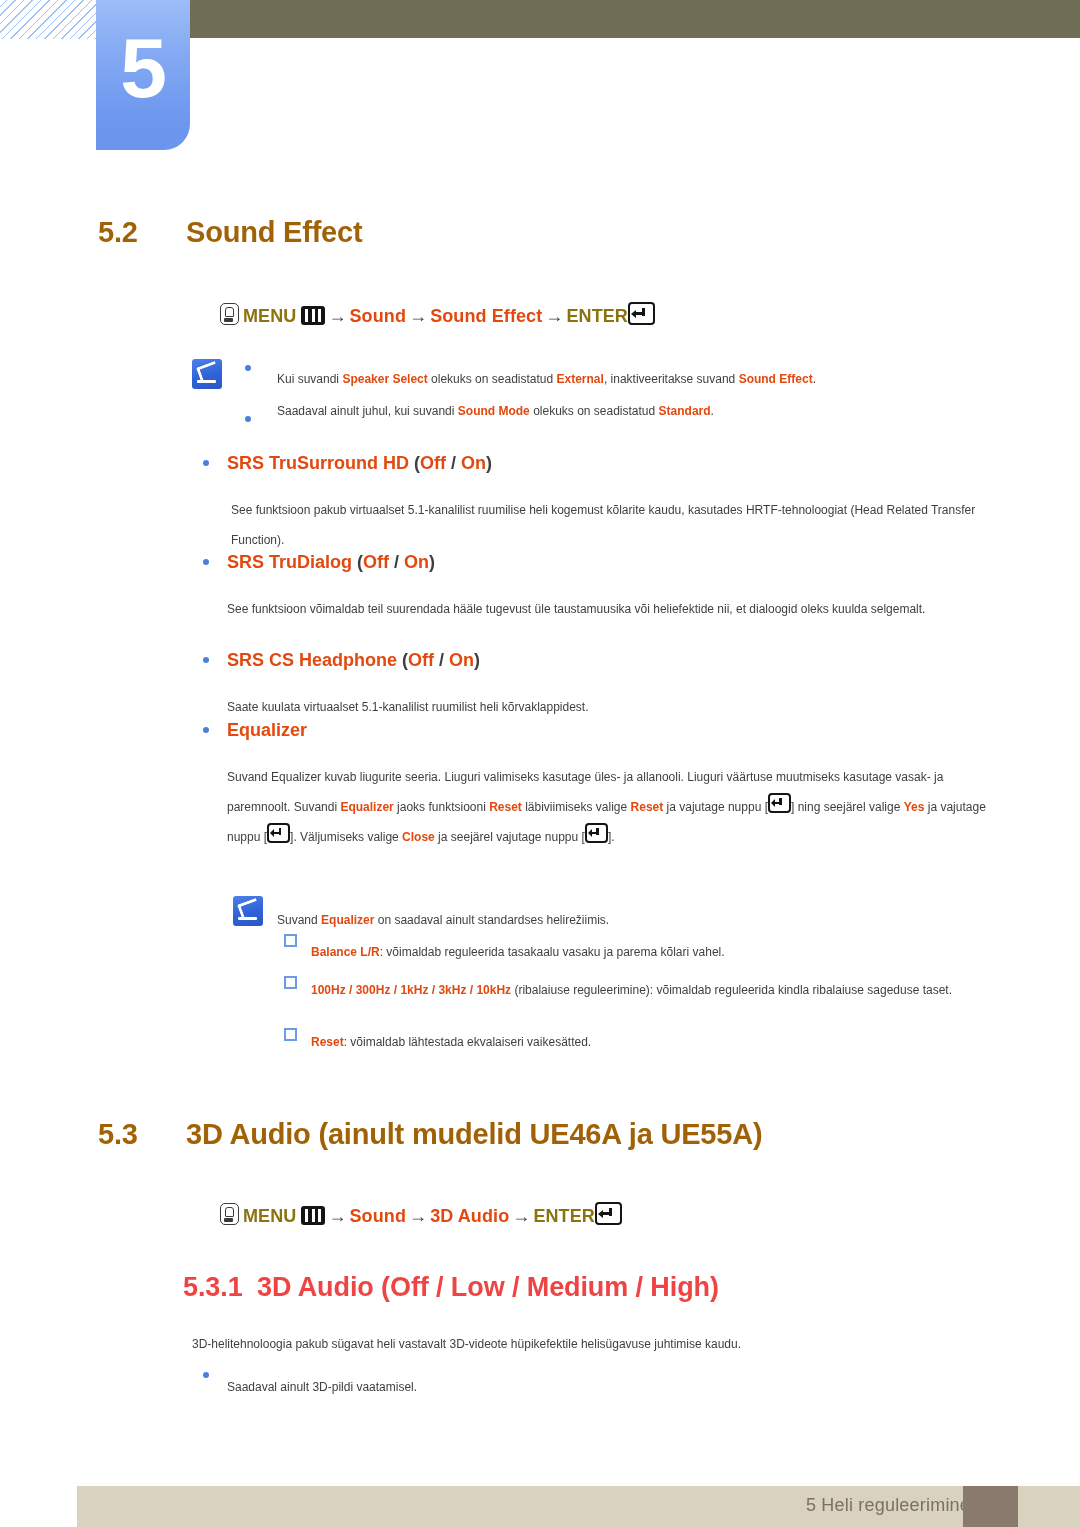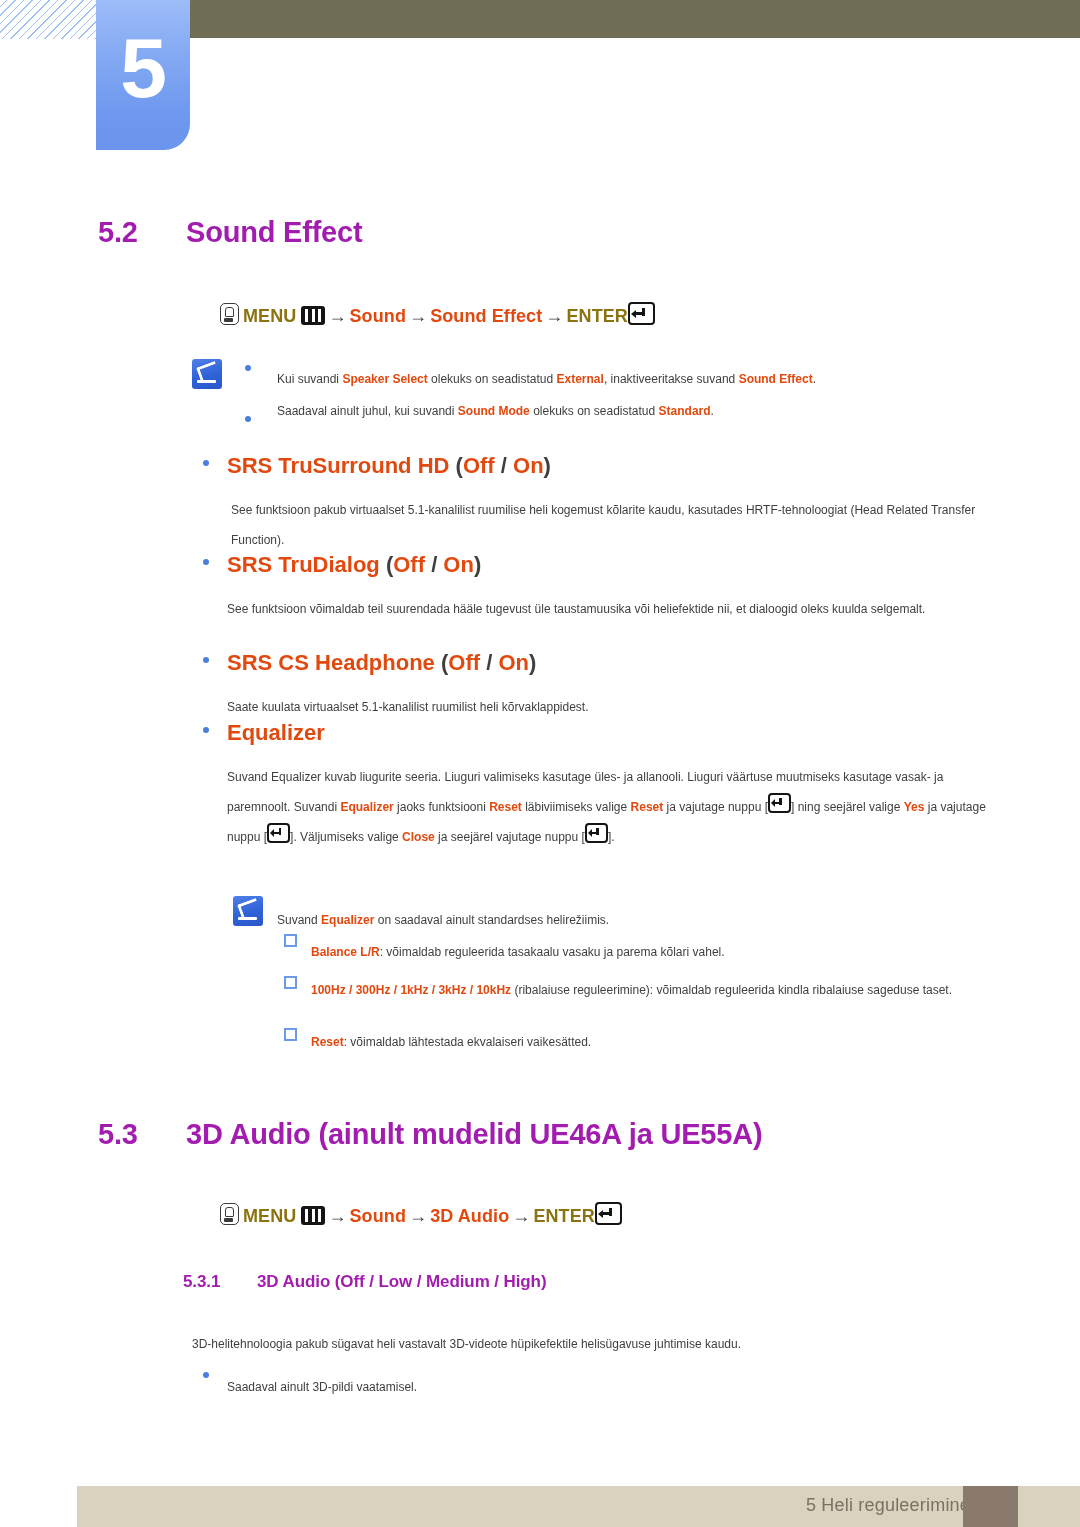--- a/index.html
+++ b/index.html
@@ -71,30 +71,30 @@
     font-weight: bold;
     color: #1c5be0;
     letter-spacing: -0.2px;
   }
 
   
   .h2 {
     position: absolute;
     font-size: 29px;
     font-weight: bold;
-    color: #a21caf;
+    color: #a16207;
     letter-spacing: -0.2px;
     white-space: nowrap;
   }
   .h2 .num { display: inline-block; width: 88px; }
   .h3 {
     position: absolute;
-    font-size: 17px;
-    font-weight: bold;
-    color: #a21caf;
+    font-size: 27px;
+    font-weight: bold;
+    color: #ef4444;
     letter-spacing: -0.1px;
     white-space: nowrap;
   }
   .h3 .num { display: inline-block; width: 74px; }
 
   
   .menu-path {
     position: absolute;
     font-size: 18px;
     white-space: nowrap;
@@ -233,21 +233,21 @@
     border-radius: 50%;
   }
   .sqbullet {
     position: absolute;
     width: 9px; height: 9px;
     border: 2px solid #6c9ae8;
     background: #ffffff;
   }
   .item-title {
     position: absolute;
-    font-size: 22px;
+    font-size: 18px;
     font-weight: bold;
     color: #e2490e;
     white-space: nowrap;
   }
   .item-title .paren { color: #3f3f3f; font-weight: bold; }
 
   
   .footer-bar {
     position: absolute;
     left: 77px;

